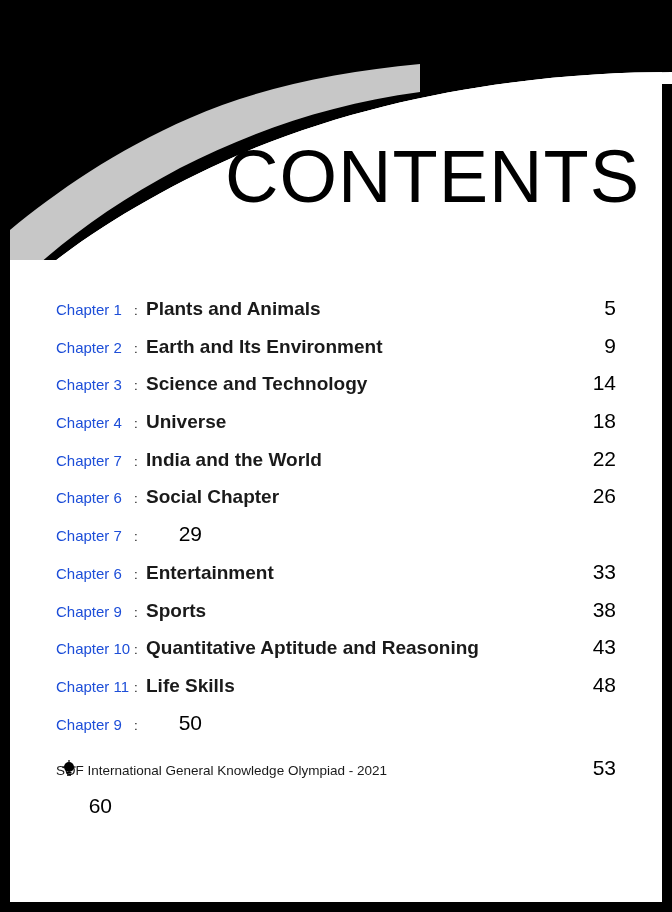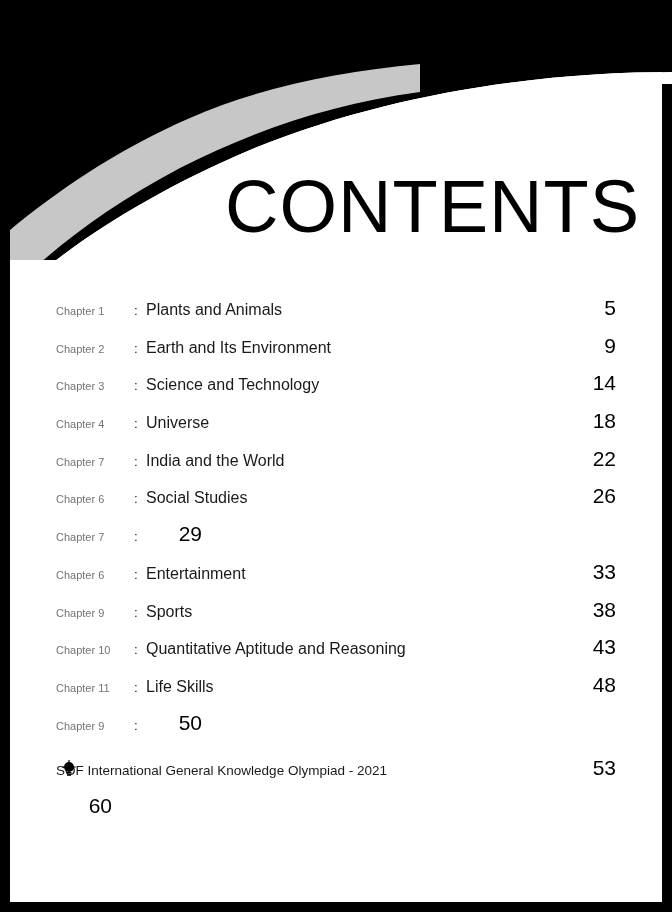--- a/index.html
+++ b/index.html
@@ -52,21 +52,21 @@
   .banner {
     position: absolute;
     top: 0;
     left: 0;
     width: 672px;
     height: 260px;
     overflow: hidden;
   }
   .title {
     position: absolute;
-    top: 164px;
+    top: 134px;
     left: 0;
     width: 640px;
     text-align: right;
     font-size: 74px;
     font-weight: 400;
     letter-spacing: 1px;
     color: #000000;
     font-family: "Liberation Sans", sans-serif;
   }
   .toc {
@@ -75,34 +75,35 @@
     left: 56px;
     width: 560px;
   }
   .toc-row {
     display: flex;
     align-items: baseline;
     height: 37.7px;
   }
   .chap-label {
     width: 78px;
-    font-size: 11px;
-    color: #737373;
+    font-size: 15px;
+    color: #1d4ed8;
     white-space: nowrap;
   }
   .colon {
     width: 12px;
     font-size: 13.5px;
     color: #1a1a1a;
   }
   .chap-title {
     flex: 1;
-    font-size: 16px;
+    font-size: 19px;
     color: #1a1a1a;
     white-space: nowrap;
+    font-weight: bold;
   }
   .page-num {
     width: 56px;
     text-align: right;
     font-size: 21px;
     color: #000000;
   }
   .extra-row {
     display: flex;
     align-items: baseline;
@@ -183,21 +184,21 @@
     <div class="toc-row">
       <span class="chap-label">Chapter 7</span>
       <span class="colon">:</span>
       <span class="chap-title">India and the World</span>
       <span class="page-num">22</span>
     </div>
 
     <div class="toc-row">
       <span class="chap-label">Chapter 6</span>
       <span class="colon">:</span>
-      <span class="chap-title">Social Studies</span>
+      <span class="chap-title">Social Chapter</span>
       <span class="page-num">26</span>
     </div>
 
     <div class="toc-row">
       <span class="chap-label">Chapter 7</span>
       <span class="colon">:</span>
       <span class="page-num">29</span>
     </div>
 
     <div class="toc-row">

